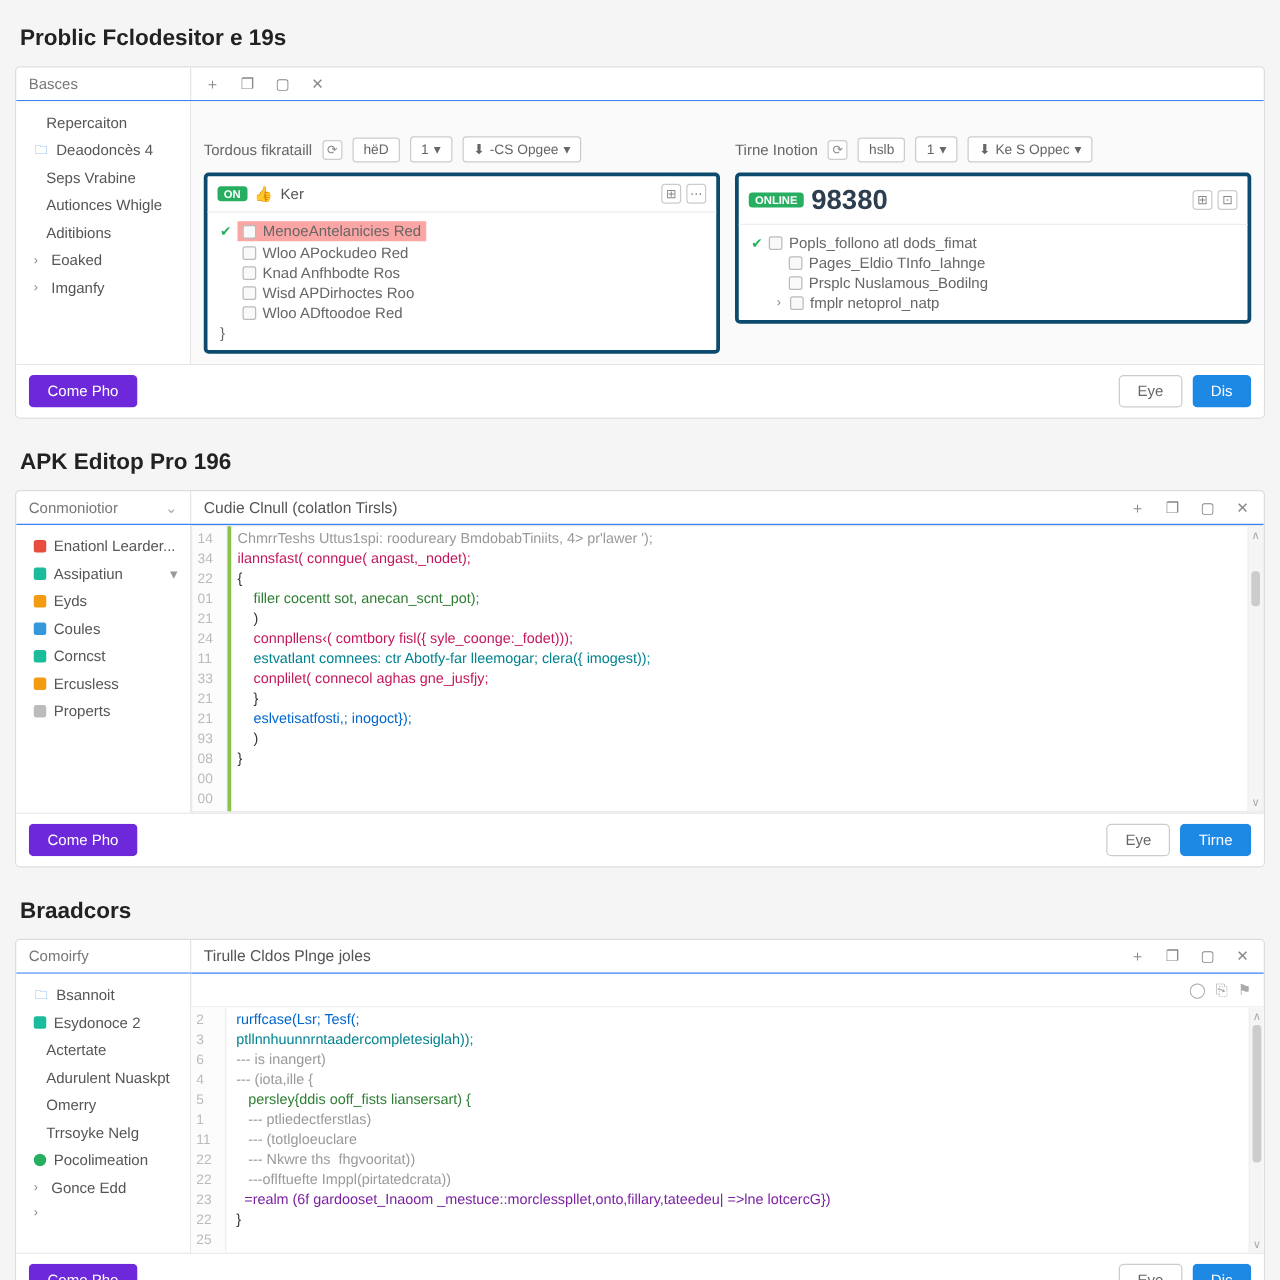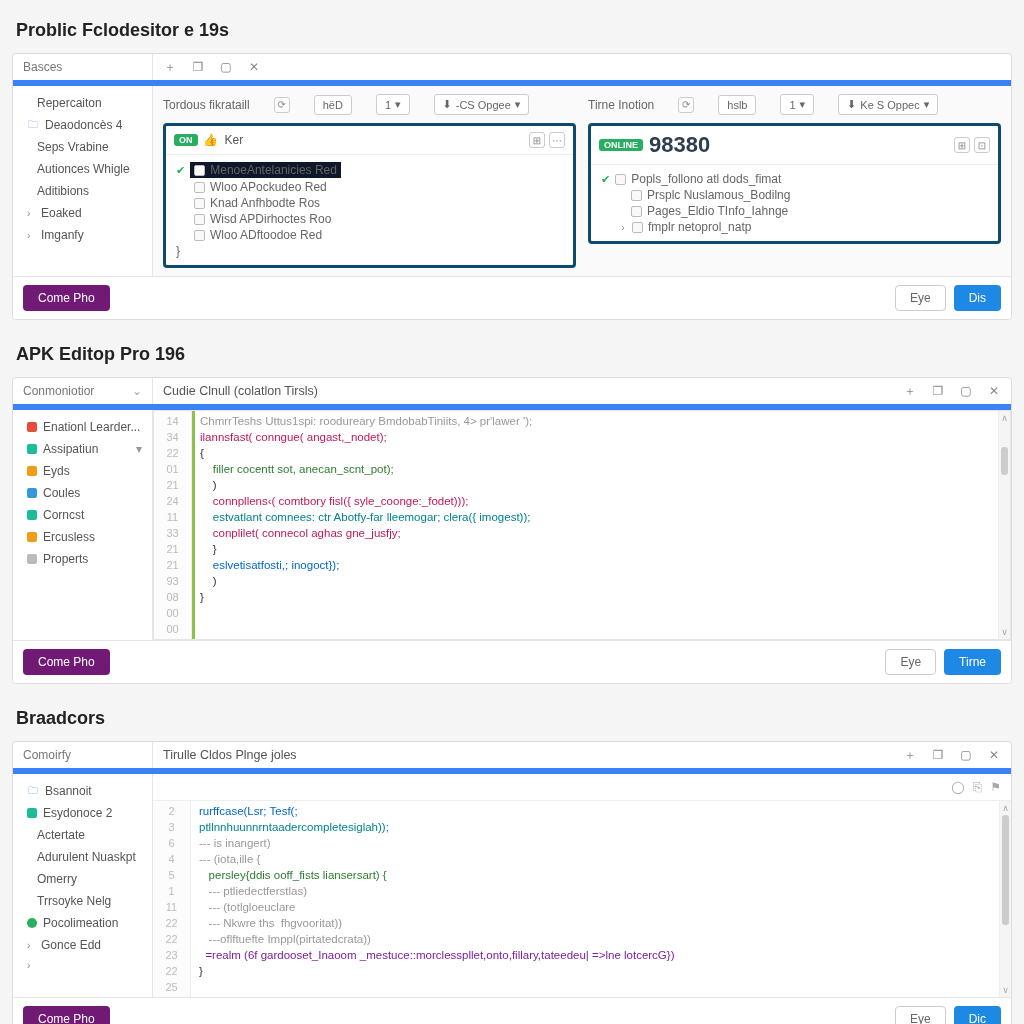--- a/index.html
+++ b/index.html
@@ -1,63 +1,63 @@
 <!DOCTYPE html>
 <html><head>
 <meta charset="utf-8">
 <style>
 * { margin: 0; padding: 0; box-sizing: border-box; font-family: -apple-system, BlinkMacSystemFont, "Segoe UI", Arial, sans-serif; }
 body { background: #f5f5f5; padding: 12px; font-size: 12px; color: #333; }
 .section-title { font-size: 18px; font-weight: 700; color: #222; margin: 8px 0 12px 4px; }
 .panel { background: #fff; border: 1px solid #ddd; border-radius: 4px; margin-bottom: 24px; overflow: hidden; }
-.panel-header { display: flex; align-items: center; border-bottom: 6px solid #3b82f6; }
+.panel-header { display: flex; align-items: center; border-bottom: 1px solid #3b82f6; }
 .sidebar-header { width: 140px; padding: 6px 10px; font-size: 12px; color: #777; border-right: 1px solid #e5e5e5; display: flex; align-items: center; justify-content: space-between; }
 .main-header { flex: 1; padding: 6px 10px; font-size: 12.5px; color: #555; display: flex; align-items: center; }
 .window-controls { display: flex; gap: 14px; padding: 0 10px; }
 .window-controls span { width: 14px; height: 14px; display: inline-flex; align-items: center; justify-content: center; color: #888; cursor: pointer; }
 .panel-body { display: flex; min-height: 180px; }
 .sidebar { width: 140px; border-right: 1px solid #e5e5e5; padding: 6px 0; background: #fff; }
 .side-item { padding: 4px 10px 4px 14px; font-size: 12px; color: #555; display: flex; align-items: center; gap: 6px; cursor: pointer; }
 .side-item.indent { padding-left: 24px; }
 .chev { display: inline-block; width: 8px; color: #888; font-size: 10px; }
 .ico { width: 12px; height: 12px; display: inline-flex; align-items: center; justify-content: center; font-size: 10px; }
 .ico-folder { color: #4a90e2; }
 .ico-red { background: #e74c3c; border-radius: 2px; width: 10px; height: 10px; }
 .ico-blue { background: #3498db; border-radius: 2px; width: 10px; height: 10px; }
 .ico-teal { background: #1abc9c; border-radius: 2px; width: 10px; height: 10px; }
 .ico-yellow { background: #f39c12; border-radius: 2px; width: 10px; height: 10px; }
 .ico-green { background: #27ae60; border-radius: 50%; width: 10px; height: 10px; }
 .ico-gray { background: #bbb; border-radius: 2px; width: 10px; height: 10px; }
 .main-area { flex: 1; padding: 8px 10px; background: #fafafa; display: flex; gap: 12px; }
-.toolbar-row { display: flex; align-items: center; gap: 24px; margin-bottom: 8px; }
+.toolbar-row { display: flex; align-items: center; gap: 8px; margin-bottom: 8px; margin-top: 20px; }
 .tb-label { font-size: 12px; color: #666; }
 .tb-btn { border: 1px solid #ccc; background: #fff; border-radius: 3px; padding: 3px 8px; font-size: 11px; color: #666; display: inline-flex; align-items: center; gap: 4px; cursor: pointer; }
 .tb-sq { width: 16px; height: 16px; border: 1px solid #ccc; background: #fff; border-radius: 3px; cursor: pointer; display: inline-flex; align-items: center; justify-content: center; font-size: 10px; color: #888; }
 .col-half { flex: 1; }
 .card { border: 3px solid #0c4a6e; border-radius: 4px; background: #fff; }
 .card-head { display: flex; align-items: center; gap: 6px; padding: 6px 8px; border-bottom: 1px solid #eee; }
 .badge-green { background: #27ae60; color: #fff; font-size: 9px; padding: 1px 5px; border-radius: 3px; font-weight: 600; }
 .card-title { font-size: 12px; color: #555; flex: 1; }
 .card-num { font-size: 22px; font-weight: 700; color: #2c3e50; }
 .card-actions { display: flex; gap: 4px; margin-left: auto; }
 .tree { padding: 6px 10px; font-size: 12px; }
 .tree-row { display: flex; align-items: center; gap: 5px; padding: 1px 0; color: #666; }
 .tree-row .check { color: #27ae60; font-size: 11px; }
 .tree-row .file-ico { width: 11px; height: 11px; border: 1px solid #bbb; border-radius: 2px; background: #f9f9f9; }
-.tree-row.sel { background: #0f172a; }
+.tree-row.sel { background: #fca5a5; }
 .tree-row.indent1 { padding-left: 18px; }
 .tree-row.indent2 { padding-left: 30px; }
 .panel-footer { display: flex; align-items: center; padding: 8px 10px; border-top: 1px solid #e5e5e5; background: #fff; }
 .btn { border-radius: 4px; padding: 5px 14px; font-size: 12px; border: 1px solid transparent; cursor: pointer; }
-.btn-primary { background: #701a75; color: #fff; }
+.btn-primary { background: #6d28d9; color: #fff; }
 .btn-blue { background: #1e88e5; color: #fff; }
 .btn-lite { background: #fff; border: 1px solid #ccc; color: #666; }
 .footer-right { margin-left: auto; display: flex; gap: 8px; }
 .code-area { flex: 1; display: flex; border: 1px solid #e5e5e5; }
-.gutter { width: 38px; background: #fcfcfc; border-right: 1px solid #eee; text-align: center; padding: 2px 4px; color: #bbb; font-family: Menlo, Consolas, monospace; font-size: 11px; line-height: 16px; }
+.gutter { width: 28px; background: #fcfcfc; border-right: 1px solid #eee; text-align: left; padding: 2px 4px; color: #bbb; font-family: Menlo, Consolas, monospace; font-size: 11px; line-height: 16px; }
 .code-lines { flex: 1; padding: 2px 8px; font-family: Menlo, Consolas, monospace; font-size: 11.5px; line-height: 16px; white-space: pre; overflow: hidden; position: relative; }
 .code-lines .ln { display: block; }
 .kw { color: #0066cc; }
 .fn { color: #c2185b; }
 .str { color: #2e7d32; }
 .cm { color: #999; }
 .var { color: #7b1fa2; }
 .cyan { color: #00838f; }
 .scrollbar-v { width: 12px; background: #f5f5f5; border-left: 1px solid #eee; position: relative; }
 .scroll-thumb { position: absolute; left: 2px; right: 2px; background: #ccc; border-radius: 3px; }
@@ -180,25 +180,25 @@
               </div>
           </div>
           <div class="tree">
             <div class="tree-row">
                 <span class="check">✔</span>
                 <span class="file-ico"></span>
                 <span>Popls_follono atl dods_fimat</span>
               </div>
             <div class="tree-row indent2">
                 <span class="file-ico"></span>
+                <span>Pages_Eldio TInfo_Iahnge</span>
+              </div>
+            <div class="tree-row indent2">
+                <span class="file-ico"></span>
                 <span>Prsplc Nuslamous_Bodilng</span>
-              </div>
-            <div class="tree-row indent2">
-                <span class="file-ico"></span>
-                <span>Pages_Eldio TInfo_Iahnge</span>
               </div>
             <div class="tree-row indent1">
                 <span class="caret">›</span>
                 <span class="file-ico"></span>
                 <span>fmplr netoprol_natp</span>
               </div>
           </div>
         </div>
       </div>
     </div>

